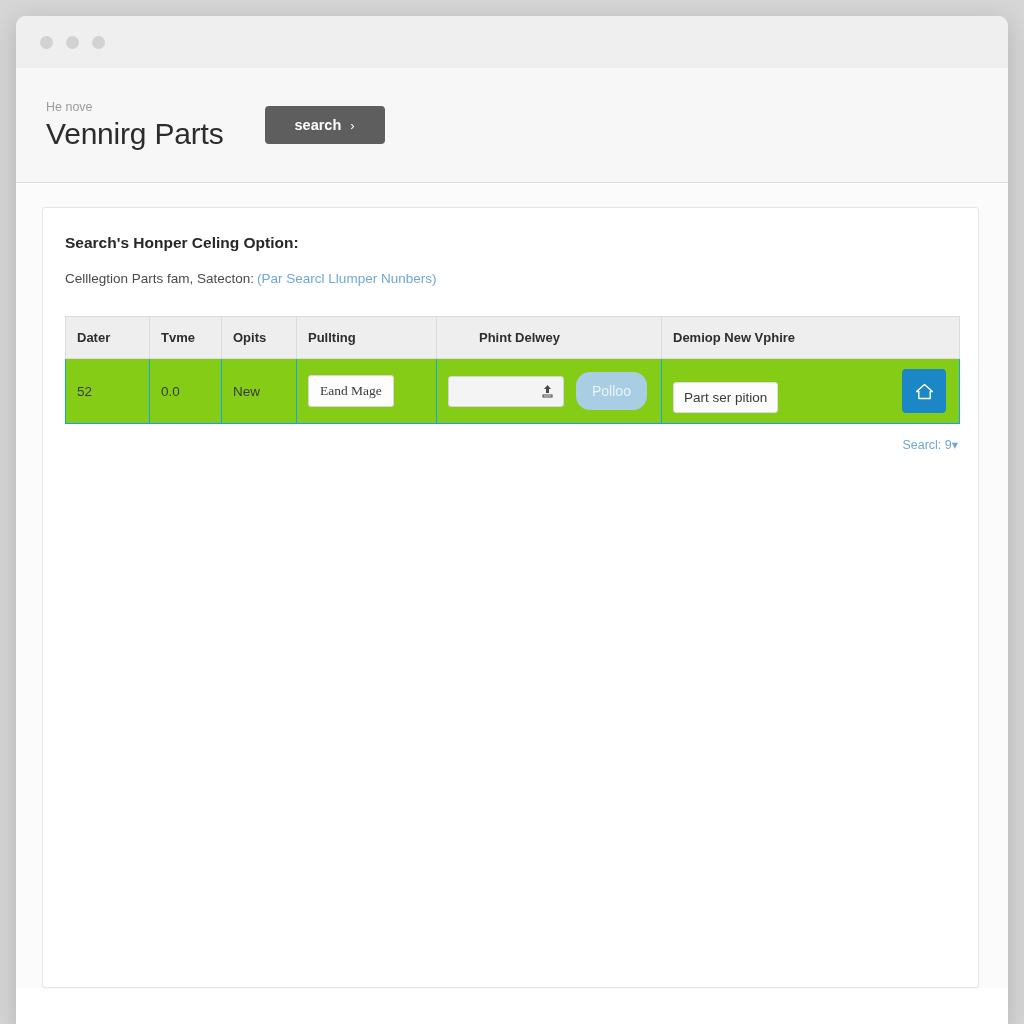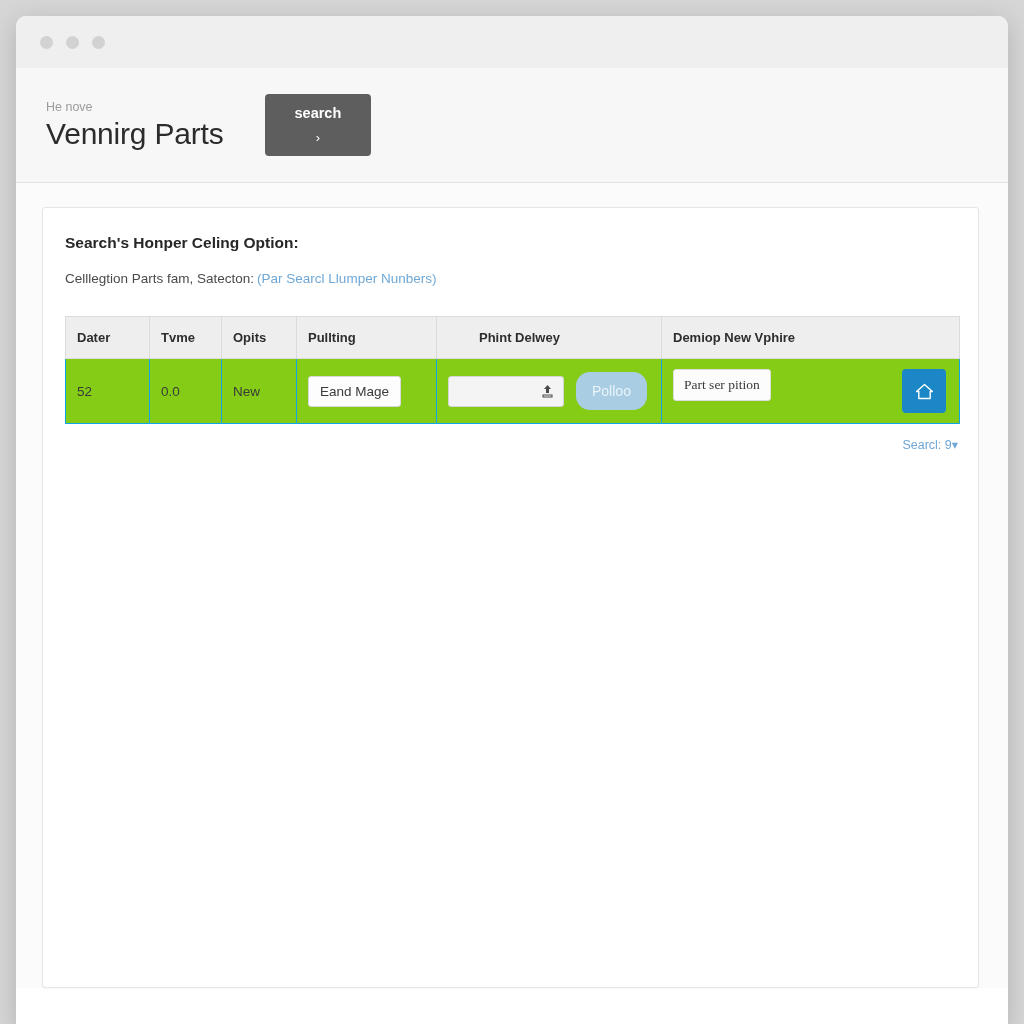--- a/index.html
+++ b/index.html
@@ -139,21 +139,20 @@
     color: #ffffff;
     font-size: 14.5px;
     font-weight: bold;
     border: none;
     border-radius: 4px;
     padding: 11px 30px;
     display: flex;
     align-items: center;
     gap: 9px;
     cursor: pointer;
-    flex-direction: column;
   }
   .search-btn .chev { font-size: 13px; font-weight: normal; }
 
   
   .main {
     background: #fbfbfb;
     padding: 24px 29px 0 26px;
     height: 805px;
   }
   .card {
@@ -215,21 +214,21 @@
 
   .cell-flex { display: flex; align-items: center; gap: 12px; }
 
   .ghost-btn {
     background: #fdfdfd;
     border: 1px solid #d8d8d8;
     border-radius: 3px;
     font-size: 13.5px;
     color: #3a3a3a;
     padding: 7px 11px;
-    font-family: Liberation Sans, sans-serif;
+    font-family: Liberation Serif, serif;
     cursor: pointer;
     white-space: nowrap;
   }
 
   .file-input {
     flex: none;
     width: 116px;
     height: 31px;
     background: #f4f4f4;
     border: 1px solid #d5d5d5;
@@ -245,21 +244,21 @@
     background: #a9cde2;
     border: none;
     border-radius: 14px;
     color: #eaf3f9;
     font-size: 14px;
     padding: 11px 16px;
     font-family: inherit;
     cursor: pointer;
   }
 
-  .demiop-cell { display: flex; align-items: flex-start; justify-content: space-between; font-family: Liberation Serif, serif; }
+  .demiop-cell { display: flex; align-items: flex-end; justify-content: space-between; }
   .part-box {
     background: #fcfcfc;
     border: 1px solid #dcdcdc;
     border-radius: 3px;
     font-size: 13.5px;
     color: #3a3a3a;
     padding: 7px 10px;
     white-space: nowrap;
   }
   .home-btn {

